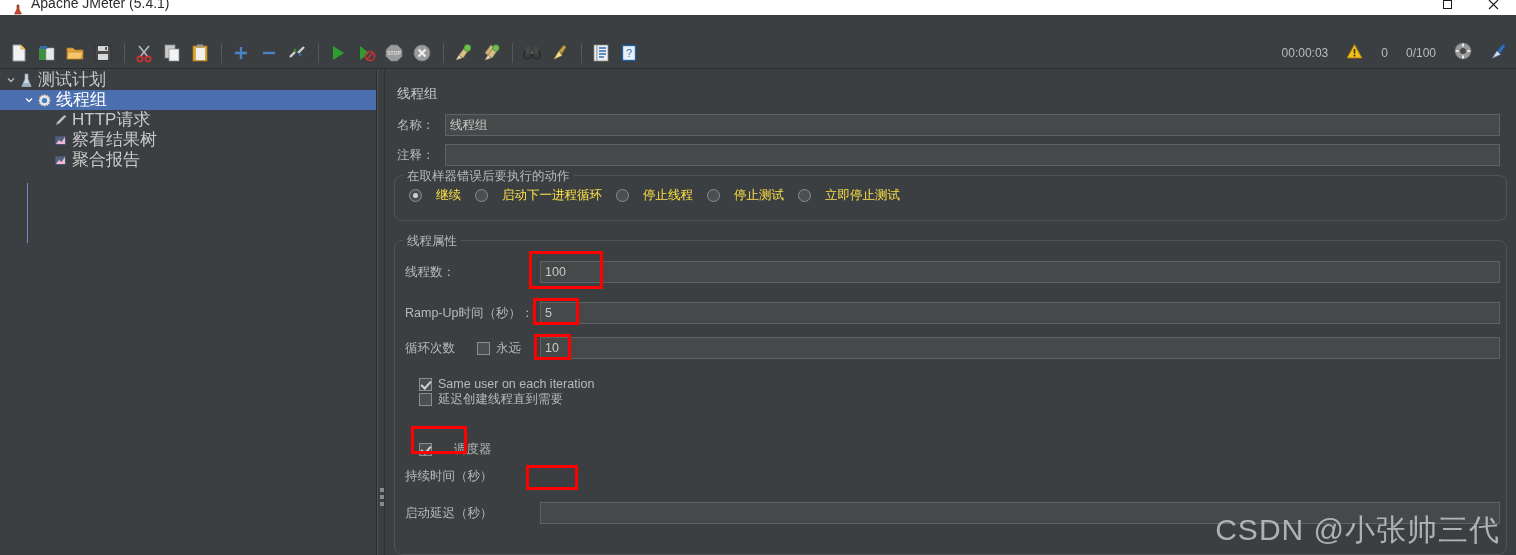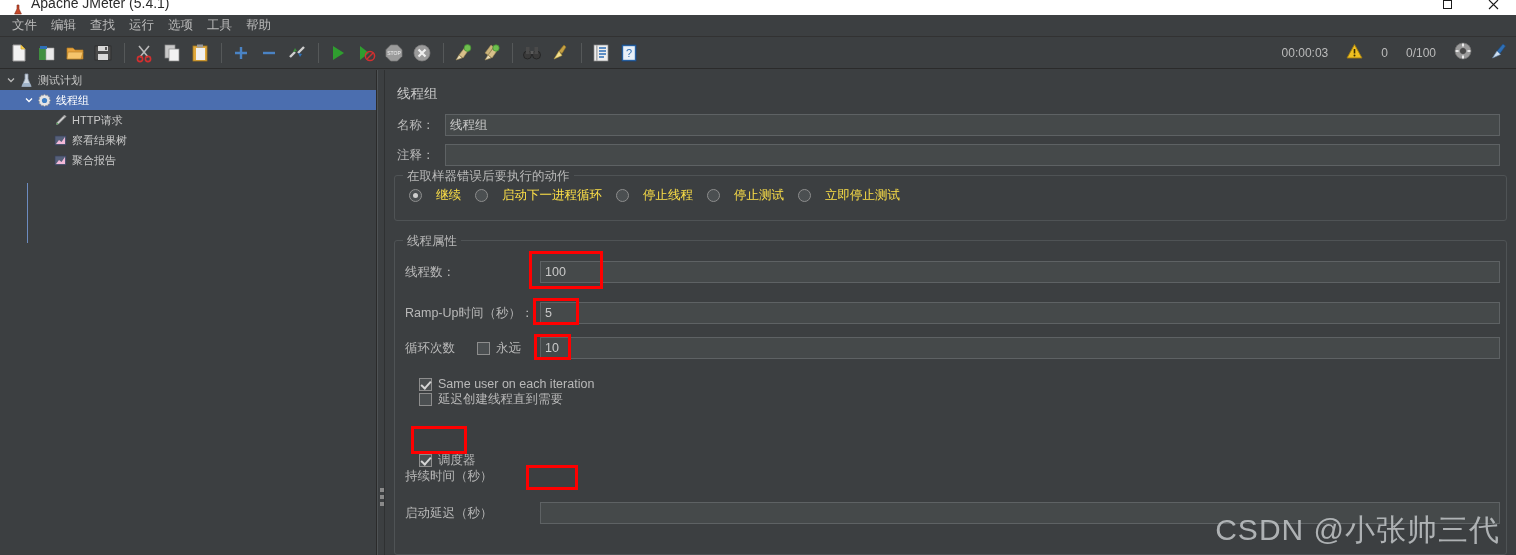--- a/index.html
+++ b/index.html
@@ -91,21 +91,21 @@
   .tree-panel {
     position: absolute; left: 0; top: 70px;
     width: 377px; height: 485px;
     background: #3c3f41;
     border-right: 1px solid #2b2b2b;
     overflow: hidden;
   }
   .tree-row {
     position: relative; height: 20px;
     display: flex; align-items: center;
-    font-size: 11px; color: #c8c8c8;
+    font-size: 17px; color: #c8c8c8;
     white-space: nowrap;
     cursor: default;
   }
   .tree-row.selected { background: #4b6eaf; color: #ffffff; }
   .tw { display:inline-flex; align-items:center; justify-content:center;
         width: 14px; height: 14px; flex: 0 0 14px; }
   .tw svg { display:block; }
   .tree-ico { width:16px; height:16px; flex:0 0 16px; margin-right:4px;
               display:inline-flex; align-items:center; justify-content:center; }
   .tree-ico svg { display:block; }
@@ -155,21 +155,21 @@
     height: 22px;
     padding: 0 4px;
     outline: none;
   }
   .txt::placeholder { color: #7a7a7a; }
 
   
   .groupbox {
     position: absolute;
     border: 1px solid #4f5355;
-    border-radius: 3px;
+    border-radius: 8px;
     text-decoration: underline;
   }
   .groupbox > .gb-title {
     position: absolute; top: -8px; left: 8px;
     background: #3c3f41; padding: 0 4px;
     font-size: 12.5px; color: #b9b9b9; white-space: nowrap;
   }
 
   
   .radio-item { display: flex; align-items: center; margin-right: 14px; cursor: default; }
@@ -232,29 +232,20 @@
           </svg>
       </div>
       <div class="win-btn">
         <svg width="11" height="11" viewBox="0 0 11 11">
             <path d="M1 1 L10 10 M10 1 L1 10" stroke="#1a1a1a" stroke-width="1.1" fill="none"></path>
           </svg>
       </div>
     </div>
   </div>
 
-  <div class="menubar">
-    <div class="menu-item">文件</div>
-    <div class="menu-item">编辑</div>
-    <div class="menu-item">查找</div>
-    <div class="menu-item">运行</div>
-    <div class="menu-item">选项</div>
-    <div class="menu-item">工具</div>
-    <div class="menu-item">帮助</div>
-  </div>
 
   <div class="toolbar">
 
     <div class="tb-btn">
       <span>
       <svg width="20" height="20" viewBox="0 0 20 20">
         <path d="M4 2 h8 l4 4 v12 H4 Z" fill="#f2f2f2" stroke="#9a9a9a" stroke-width="1"></path>
         <path d="M12 2 v4 h4 Z" fill="#ffd24d" stroke="#c9a32e" stroke-width=".7"></path>
       </svg>
         </span>
@@ -627,21 +618,21 @@
       <label class="cb-item" style="position:absolute; left:24px; top:136px;">
         <span class="cbox on"></span>
         <span class="cb-label">Same user on each iteration</span>
       </label>
 
       <label class="cb-item" style="position:absolute; left:24px; top:150px;">
         <span class="cbox"></span>
         <span class="cb-label">延迟创建线程直到需要</span>
       </label>
 
-      <label class="cb-item" style="position:absolute; left:24px; top:211px;">
+      <label class="cb-item" style="position:absolute; left:24px; top:200px;gap:16px;">
         <span class="cbox on"></span>
         <span class="cb-label">调度器</span>
       </label>
 
       <div class="field-row" style="left:10px; top:227px;">
         <span class="field-label" style="width:135px;">持续时间（秒）</span>
       </div>
 
       <div class="field-row" style="left:10px; top:261px;">
         <span class="field-label" style="width:135px;">启动延迟（秒）</span>

